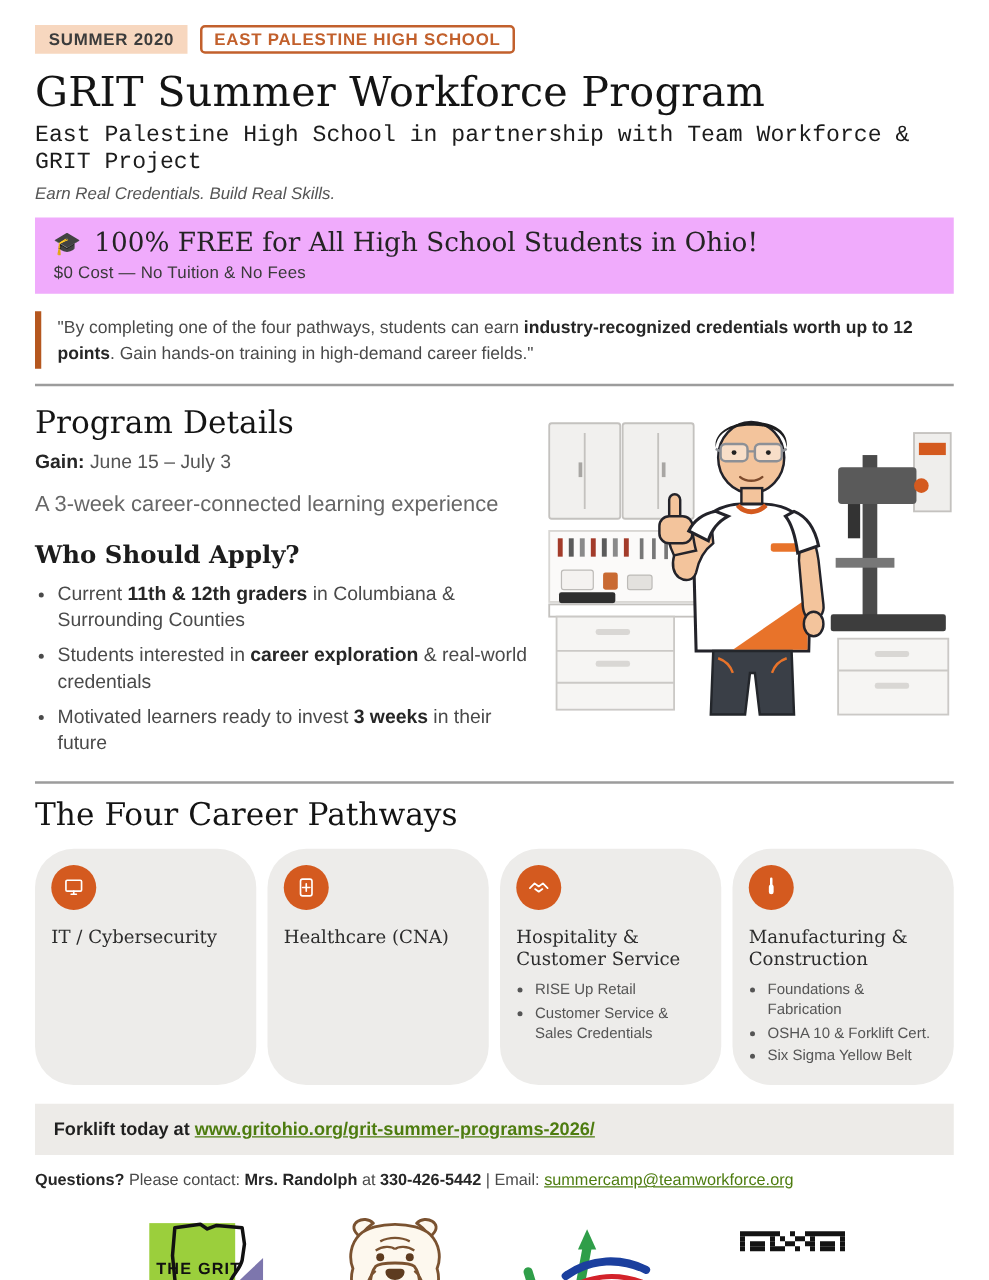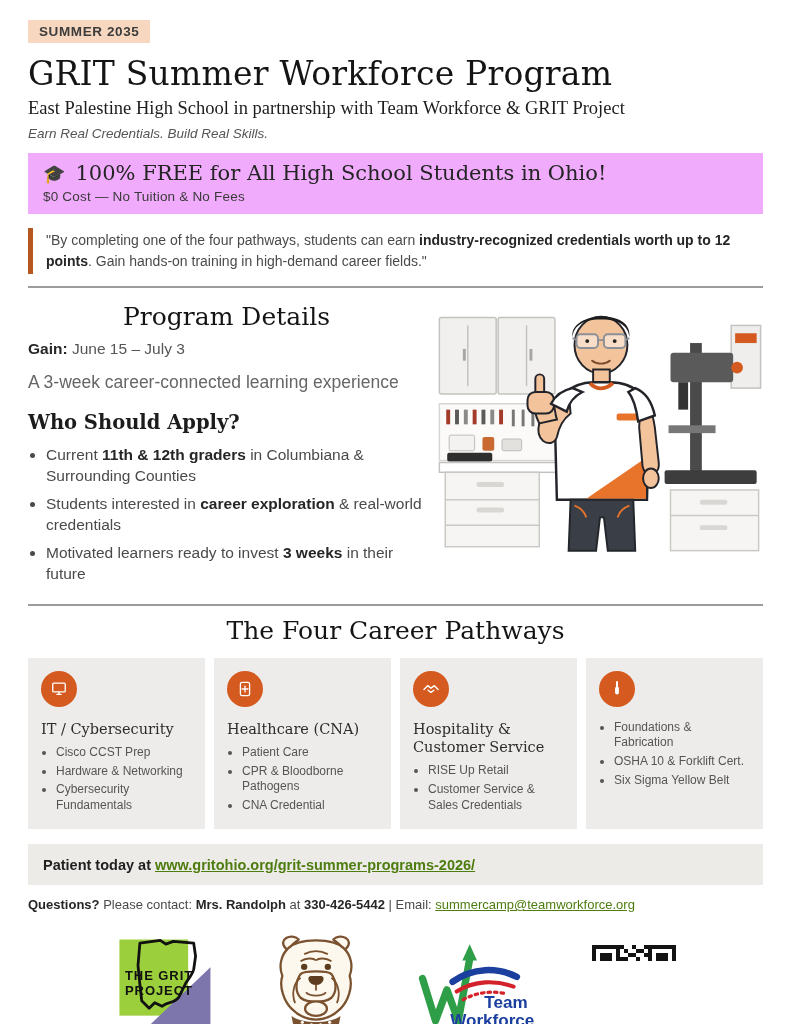--- a/index.html
+++ b/index.html
@@ -7,44 +7,44 @@
   .page {
     width:791px; height:1024px; margin:0 auto; background:#fff; overflow:hidden;
     font-family:"Liberation Sans", sans-serif; color:#333;
     padding:20px 28px 0; position:relative;
   }
   
   .badge-row { display:flex; align-items:center; gap:10px; }
   .badge-summer { background:#f7d7bf; color:#3c3c3c; font-size:13.5px; font-weight:600; letter-spacing:.6px; padding:4px 11px; }
   .badge-school { border:2px solid #c2602c; color:#c2602c; font-size:13.5px; font-weight:600; letter-spacing:.6px; padding:2px 9px; border-radius:4px; }
   .title { font-family:"DejaVu Serif", serif; font-size:33px; font-weight:500; color:#141414; margin:11px 0 5px; letter-spacing:.2px; }
-  .subtitle { font-family:Liberation Serif, serif; font-size:18.5px; color:#1c1c1c; margin:0 0 7px; }
+  .subtitle { font-family:Liberation Mono, monospace; font-size:18.5px; color:#1c1c1c; margin:0 0 7px; }
   .tagline { font-size:13.5px; font-style:italic; color:#555; margin:0 0 12px; }
   
   .free-banner { background:#f0abfc; padding:8px 15px 10px; }
   .free-headline { font-family:"DejaVu Serif", serif; font-size:21px; color:#242424; }
   .free-cap { margin-right:10px; font-size:18px; }
   .free-subline { font-size:13.5px; font-weight:normal; color:#3a3a3a; margin-top:4px; letter-spacing:.2px; }
   
   .quote { border-left:5px solid #b5571f; padding:2px 0 2px 13px; margin:14px 0 12px; font-size:14px; color:#4a4a4a; line-height:1.5; max-width:724px; }
   .b { font-weight:bold; color:#262626; }
   .divider { border:none; border-top:2px solid #9c9c9c; margin:11px 0 10px; }
   
   .program-grid { display:flex; gap:10px; }
   .program-left { flex:1; min-width:0; padding-top:2px; }
   .program-right { width:328px; height:284px; flex:none; }
-  .section-heading { font-family:"DejaVu Serif", serif; font-size:25px; font-weight:500; color:#141414; margin:2px 0 9px;text-align:center; }
+  .section-heading { font-family:"DejaVu Serif", serif; font-size:25px; font-weight:500; color:#141414; margin:2px 0 9px; }
   .dates { font-size:15.5px; color:#555; margin:0 0 14px; }
   .desc { font-size:17.5px; color:#666; margin:0 0 18px; }
   .apply-heading { font-family:"DejaVu Serif", serif; font-size:19.5px; font-weight:bold; color:#1c1c1c; margin:0 0 11px; }
   .apply-list { margin:0; padding-left:18px; font-size:15.5px; color:#4a4a4a; line-height:1.33; }
   .apply-list li { margin-bottom:8px; }
   
   .pathway-grid { display:grid; grid-template-columns:repeat(4,1fr); gap:9px; margin-top:13px; }
-  .card { background:#edecea; padding:13px 10px 12px 13px; min-height:146px; }
+  .card { background:#edecea; padding:13px 10px 12px 13px; min-height:146px;border-radius:31px; }
   .card-icon { width:36px; height:36px; border-radius:50%; background:#d45a1f; display:flex; align-items:center; justify-content:center; margin-bottom:13px; }
   .card-title { font-family:"DejaVu Serif", serif; font-size:14.5px; color:#2c2c2c; margin:0 0 7px; line-height:1.25; }
   .card-list { margin:0; padding-left:15px; font-size:12px; color:#555; line-height:1.32; }
   .card-list li { margin-bottom:3px; }
   
   .cta { background:#edebe8; padding:8px 15px 12px; margin-top:15px; }
   .cta-headline { font-family:"DejaVu Serif", serif; font-size:23px; color:#242424; }
   .cta-rocket { margin-right:10px; font-size:20px; }
   .cta-register { font-size:14.5px; font-weight:bold; color:#1f1f1f; margin-top:5px; }
   .cta-register a, .contact a { color:#4d7c0f; text-decoration:underline; }
@@ -54,21 +54,22 @@
   .qr-wrap { position:relative; width:92px; height:92px; background:#fff; padding:4px; }
   #qr { display:grid; grid-template-columns:repeat(21,4px); grid-auto-rows:4px; }
   .qm { background:#131313; }
 </style>
 </head>
 <body>
 
 <div class="page">
 
   <div class="badge-row">
-    <span class="badge-summer">SUMMER 2035</span>
+    <span class="badge-summer">SUMMER 2020</span>
+    <span class="badge-school">EAST PALESTINE HIGH SCHOOL</span>
   </div>
   <h1 class="title">GRIT Summer Workforce Program</h1>
   <div class="subtitle">East Palestine High School in partnership with Team Workforce &amp; GRIT Project</div>
   <div class="tagline">Earn Real Credentials. Build Real Skills.</div>
 
   <div class="free-banner">
     <div class="free-headline">
       <span class="free-cap">🎓</span><span>100% FREE for All High School Students in Ohio!</span>
     </div>
     <div class="free-subline">$0 Cost — No Tuition &amp; No Fees</div>
@@ -182,39 +183,29 @@
   <h2 class="section-heading">The Four Career Pathways</h2>
   <div class="pathway-grid">
     <div class="card">
       <div class="card-icon">
         <svg viewBox="0 0 24 24" width="20" height="20" fill="none" stroke="#fff" stroke-width="1.6" stroke-linecap="round">
           <rect x="4.5" y="5" width="15" height="10.5" rx="1.2"></rect>
             <path d="M9.5 18.5h5M12 15.5v3"></path>
         </svg>
       </div>
       <div class="card-title">IT / Cybersecurity</div>
-      <ul class="card-list">
-          <li>Cisco CCST Prep</li>
-          <li>Hardware &amp; Networking</li>
-          <li>Cybersecurity Fundamentals</li>
-        </ul>
     </div>
     <div class="card">
       <div class="card-icon">
         <svg viewBox="0 0 24 24" width="20" height="20" fill="none" stroke="#fff" stroke-width="1.6" stroke-linecap="round">
           <rect x="6.5" y="4" width="11" height="16" rx="2"></rect>
             <path d="M12 8.5v7M8.5 12h7"></path>
         </svg>
       </div>
       <div class="card-title">Healthcare (CNA)</div>
-      <ul class="card-list">
-          <li>Patient Care</li>
-          <li>CPR &amp; Bloodborne Pathogens</li>
-          <li>CNA Credential</li>
-        </ul>
     </div>
     <div class="card">
       <div class="card-icon">
         <svg viewBox="0 0 24 24" width="20" height="20" fill="none" stroke="#fff" stroke-width="1.7" stroke-linecap="round" stroke-linejoin="round">
           <path d="M3.5 12.5l4.5-4.5 4 3 4-3 4.5 4.5"></path>
             <path d="M8.5 13.5l3.5 2.5 3.5-2.5"></path>
         </svg>
       </div>
       <div class="card-title">Hospitality &amp; Customer Service</div>
       <ul class="card-list">
@@ -222,31 +213,32 @@
           <li>Customer Service &amp; Sales Credentials</li>
         </ul>
     </div>
     <div class="card">
       <div class="card-icon">
         <svg viewBox="0 0 24 24" width="20" height="20">
           <path d="M12 3.5v5.5" stroke="#fff" stroke-width="2.4" stroke-linecap="round"></path>
           <rect x="9.7" y="9" width="4.6" height="9.5" rx="2.3" fill="#fff"></rect>
         </svg>
       </div>
+      <div class="card-title">Manufacturing &amp; Construction</div>
       <ul class="card-list">
           <li>Foundations &amp; Fabrication</li>
           <li>OSHA 10 &amp; Forklift Cert.</li>
           <li>Six Sigma Yellow Belt</li>
         </ul>
     </div>
   </div>
 
   <div class="cta">
     <div class="cta-register">
-      <span>Patient today at </span><a href="#">www.gritohio.org/grit-summer-programs-2026/</a>
+      <span>Forklift today at </span><a href="#">www.gritohio.org/grit-summer-programs-2026/</a>
     </div>
   </div>
 
   <p class="contact">
     <span><span class="b">Questions?</span><span> Please contact: </span><span class="b">Mrs. Randolph</span><span> at </span><span class="b">330-426-5442</span><span> | Email: </span></span><a href="#">summercamp@teamworkforce.org</a>
   </p>
 
   <div class="logos">
     <div>
       <svg viewBox="0 0 112 122" width="104" height="114" aria-hidden="true">

